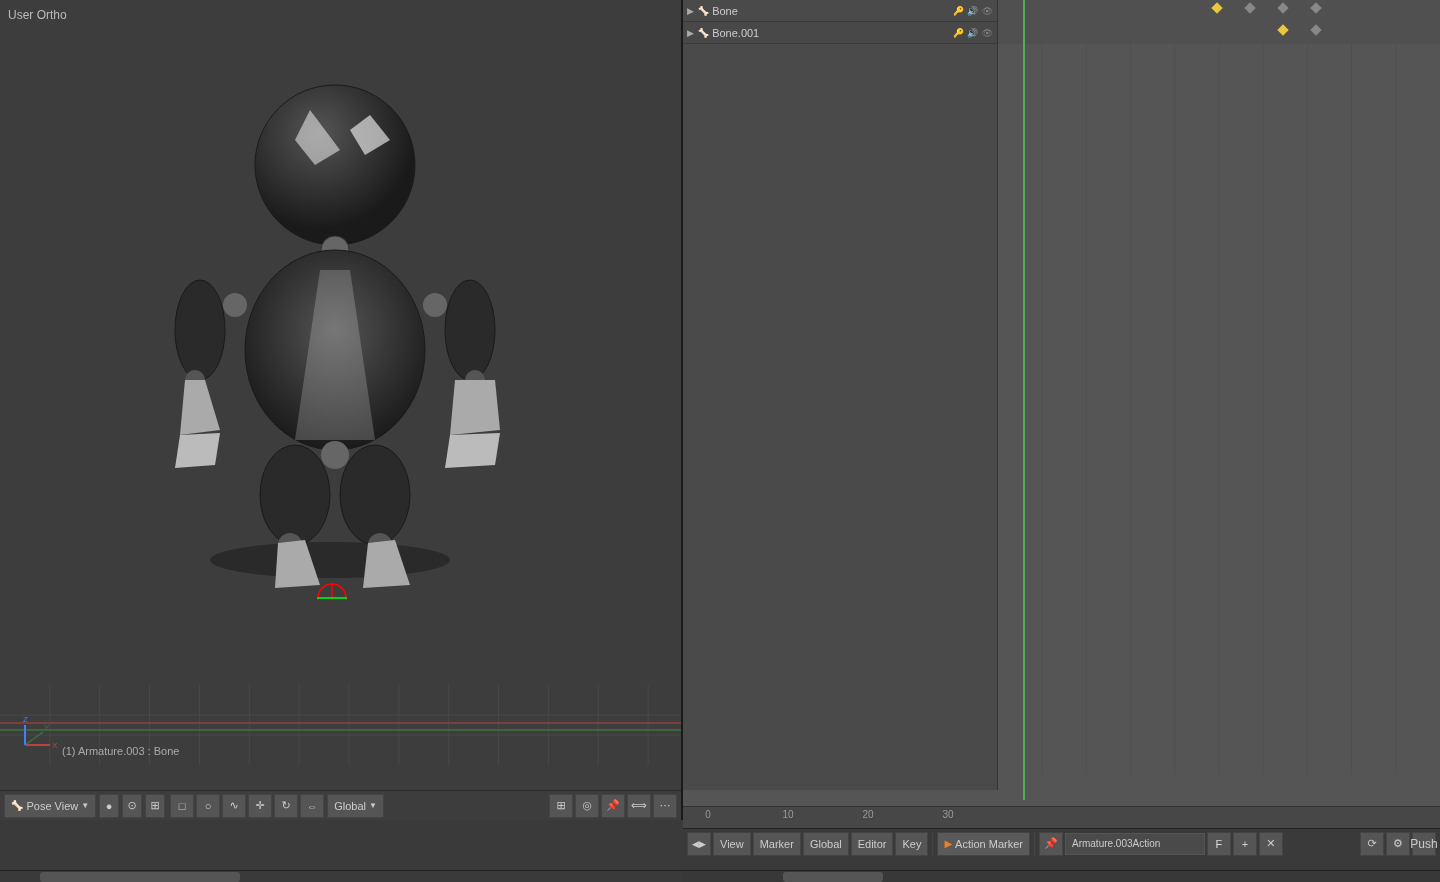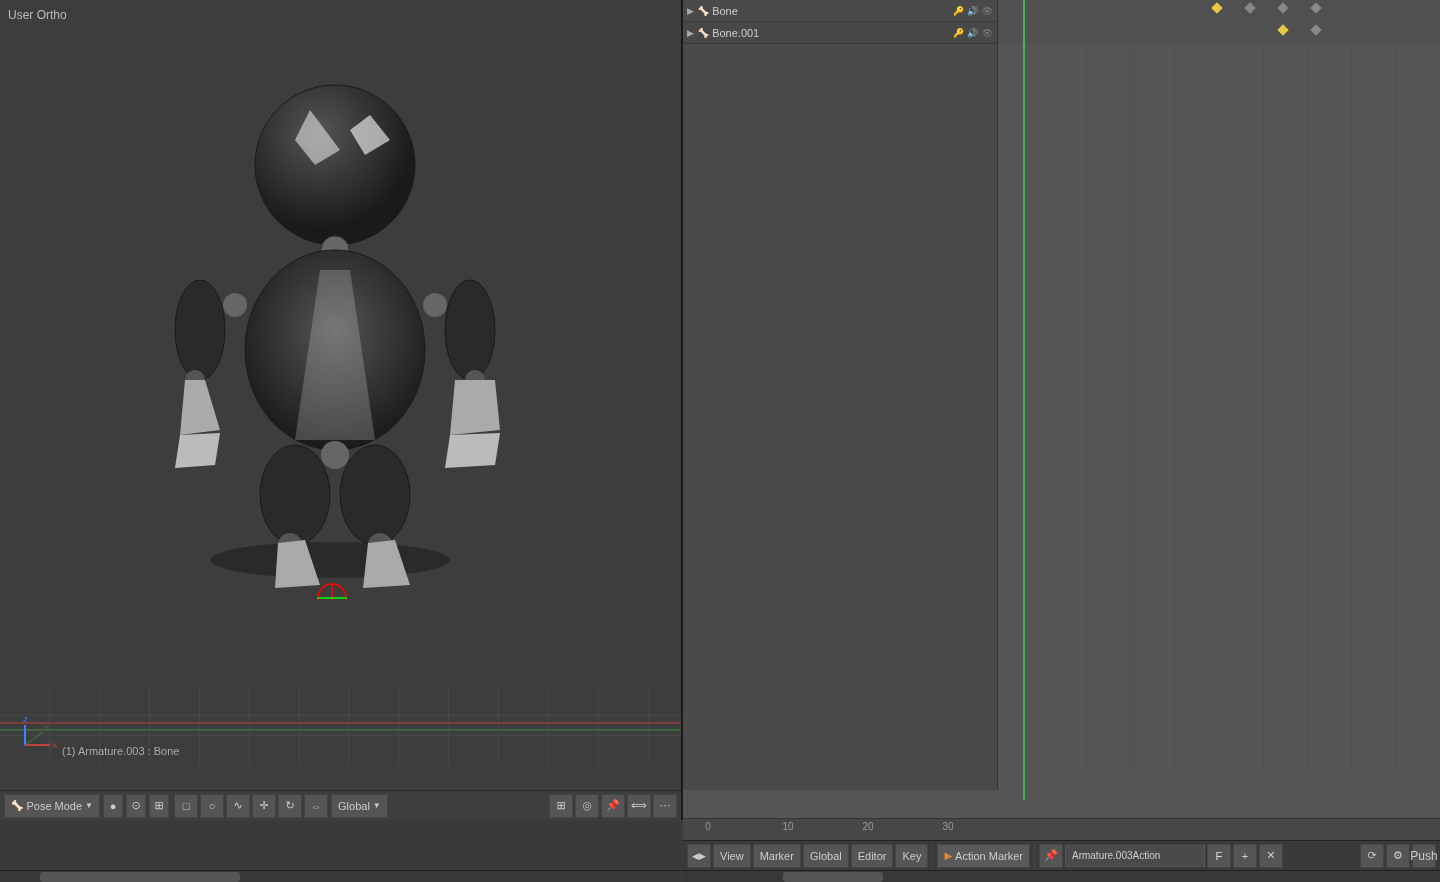--- a/index.html
+++ b/index.html
@@ -12,20 +12,21 @@
       font-size: 12px;
       color: #ddd;
     }
 
     
     .main-container {
       display: flex;
       flex-direction: column;
       width: 1440px;
       height: 882px;
+      gap: 12px;
     }
 
     .top-area {
       display: flex;
       flex: 1;
       height: 820px;
     }
 
     
     .viewport {
@@ -311,21 +312,21 @@
         <text x="37" y="38" font-size="8" fill="#c04040">X</text>
         <line x1="10" y1="35" x2="28" y2="22" stroke="#409040" stroke-width="1.5" opacity="0.6"></line>
         <text x="29" y="20" font-size="8" fill="#409040" opacity="0.6">Y</text>
       </svg>
 
       <div style="position:absolute;bottom:63px;left:62px;color:#aaa;font-size:11px;">(1) Armature.003 : Bone</div>
 
       <div class="bottom-bar-viewport">
         <div class="toolbar-btn">
           <span style="font-size:10px;">🦴</span>
-          <span>Pose Mode</span>
+          <span>Pose View</span>
           <span style="font-size:8px;">▼</span>
         </div>
         <div class="toolbar-icon-btn" style="width:20px;">●</div>
         <div class="toolbar-icon-btn" style="width:20px;">⊙</div>
         <div class="toolbar-icon-btn" style="width:20px;">⊞</div>
         <div style="display:flex;gap:2px;margin-left:2px;">
           <div class="toolbar-icon-btn">□</div>
           <div class="toolbar-icon-btn">○</div>
           <div class="toolbar-icon-btn">∿</div>
           <div class="toolbar-icon-btn">✛</div>

